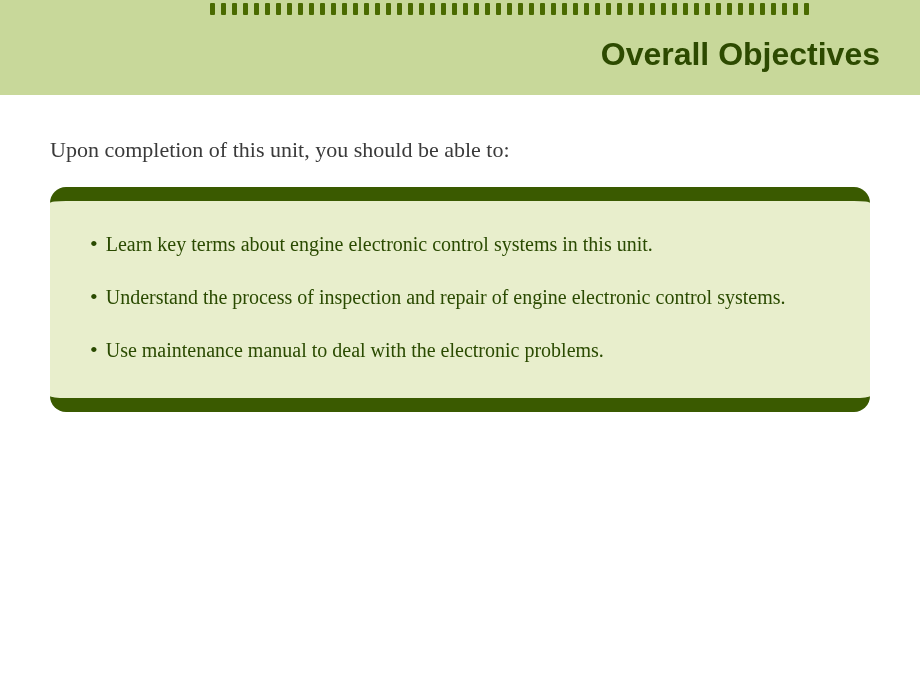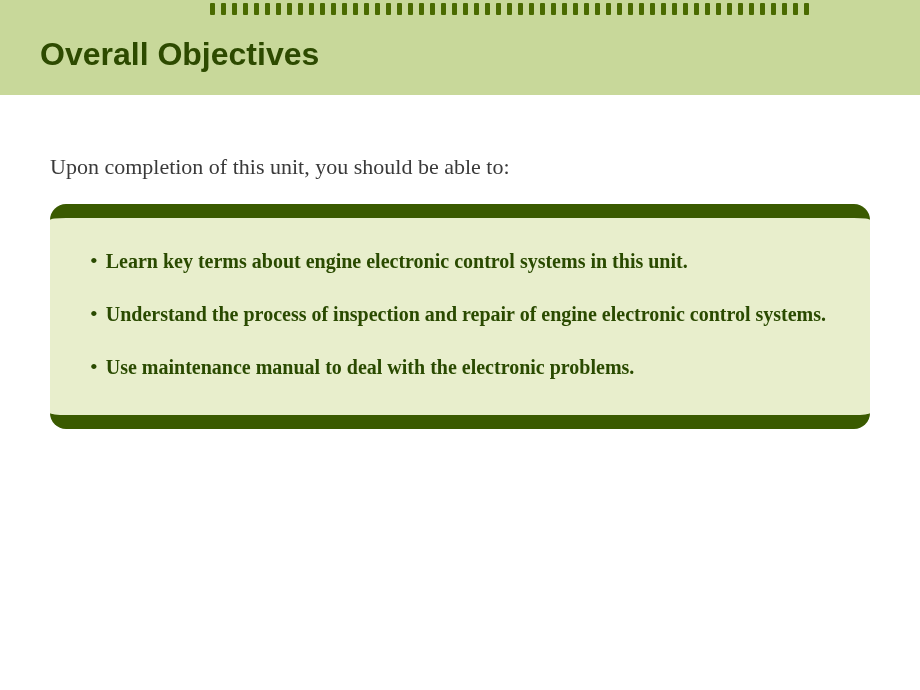--- a/index.html
+++ b/index.html
@@ -46,27 +46,27 @@
       background: #c8d89a;
       padding: 18px 40px 22px 40px;
       width: 100%;
     }
 
     .header-title {
       color: #2d4a00;
       font-size: 32px;
       font-weight: bold;
       font-family: Arial, sans-serif;
+      text-align: right;
     }
 
     
     .main-content {
       background: #ffffff;
-      padding: 12px 50px 30px 50px;
-      margin-top: 47px;
+      padding: 42px 50px 30px 50px;
     }
 
     .intro-text {
       color: #3a3a3a;
       font-size: 22px;
       margin-bottom: 24px;
       font-family: Georgia, serif;
     }
 
     
@@ -95,21 +95,20 @@
     }
 
     .bullet {
       font-size: 22px;
       line-height: 1.4;
       flex-shrink: 0;
     }
 
     .objective-text {
       flex: 1;
-      font-weight: bold;
     }
   </style>
 </head>
 <body>
 
 <div class="top-bar">
   <div class="top-ticks">
     <div class="tick"></div>
     <div class="tick"></div>
     <div class="tick"></div>

